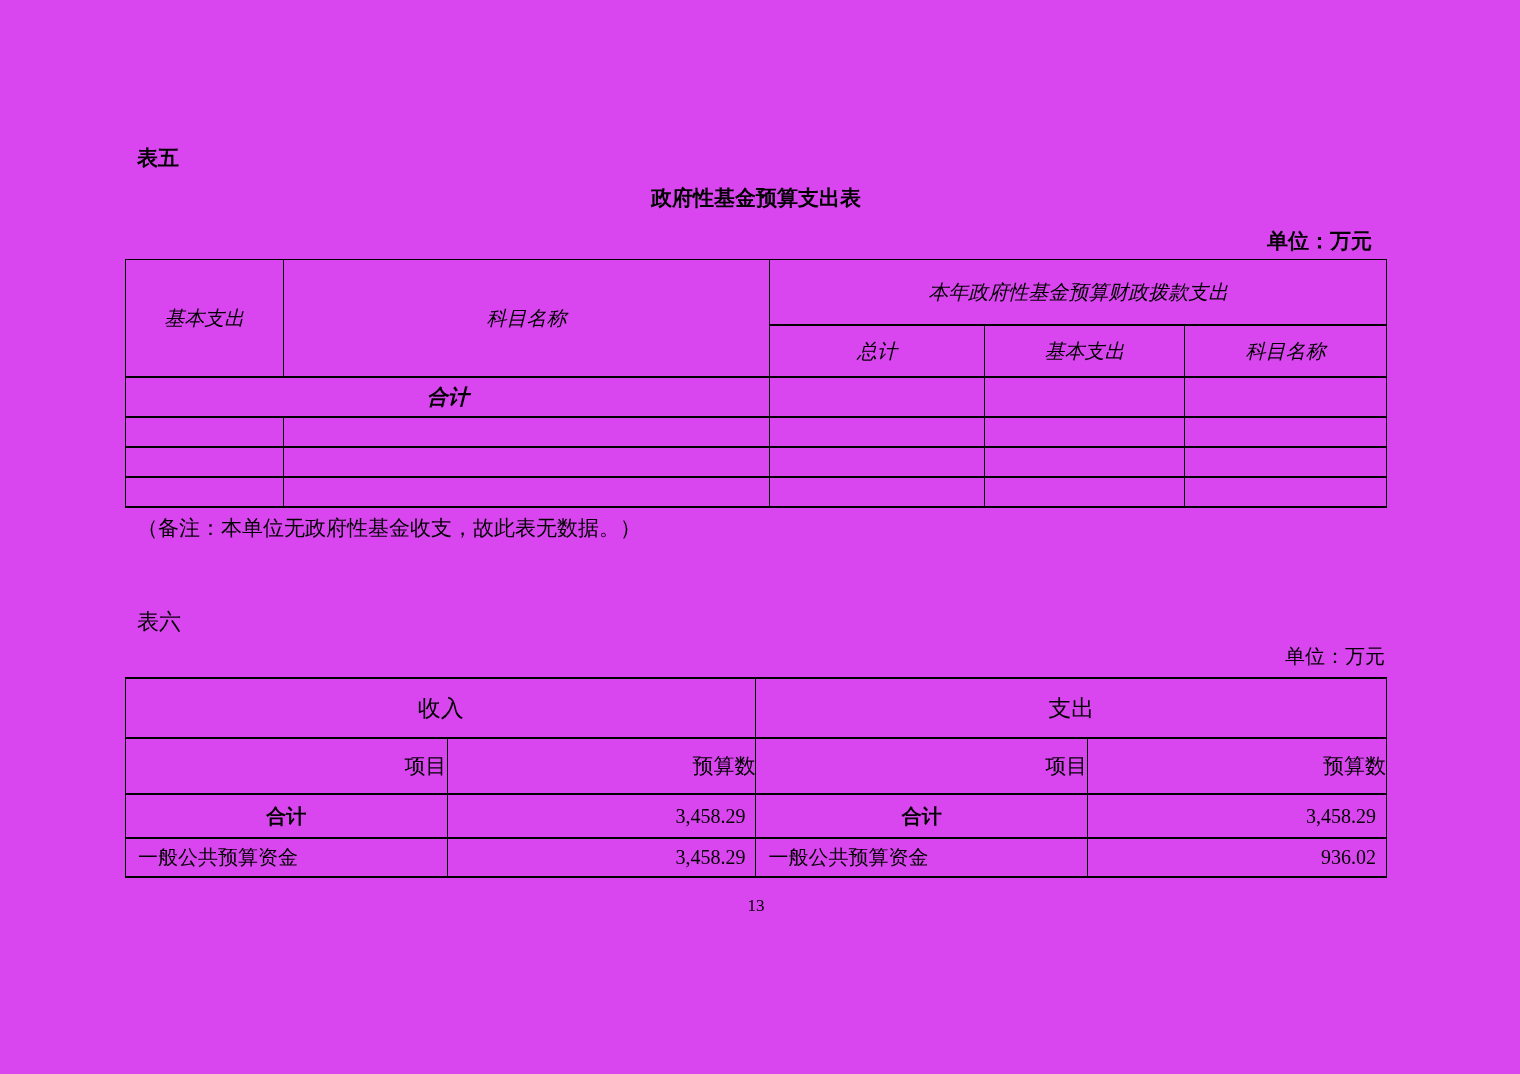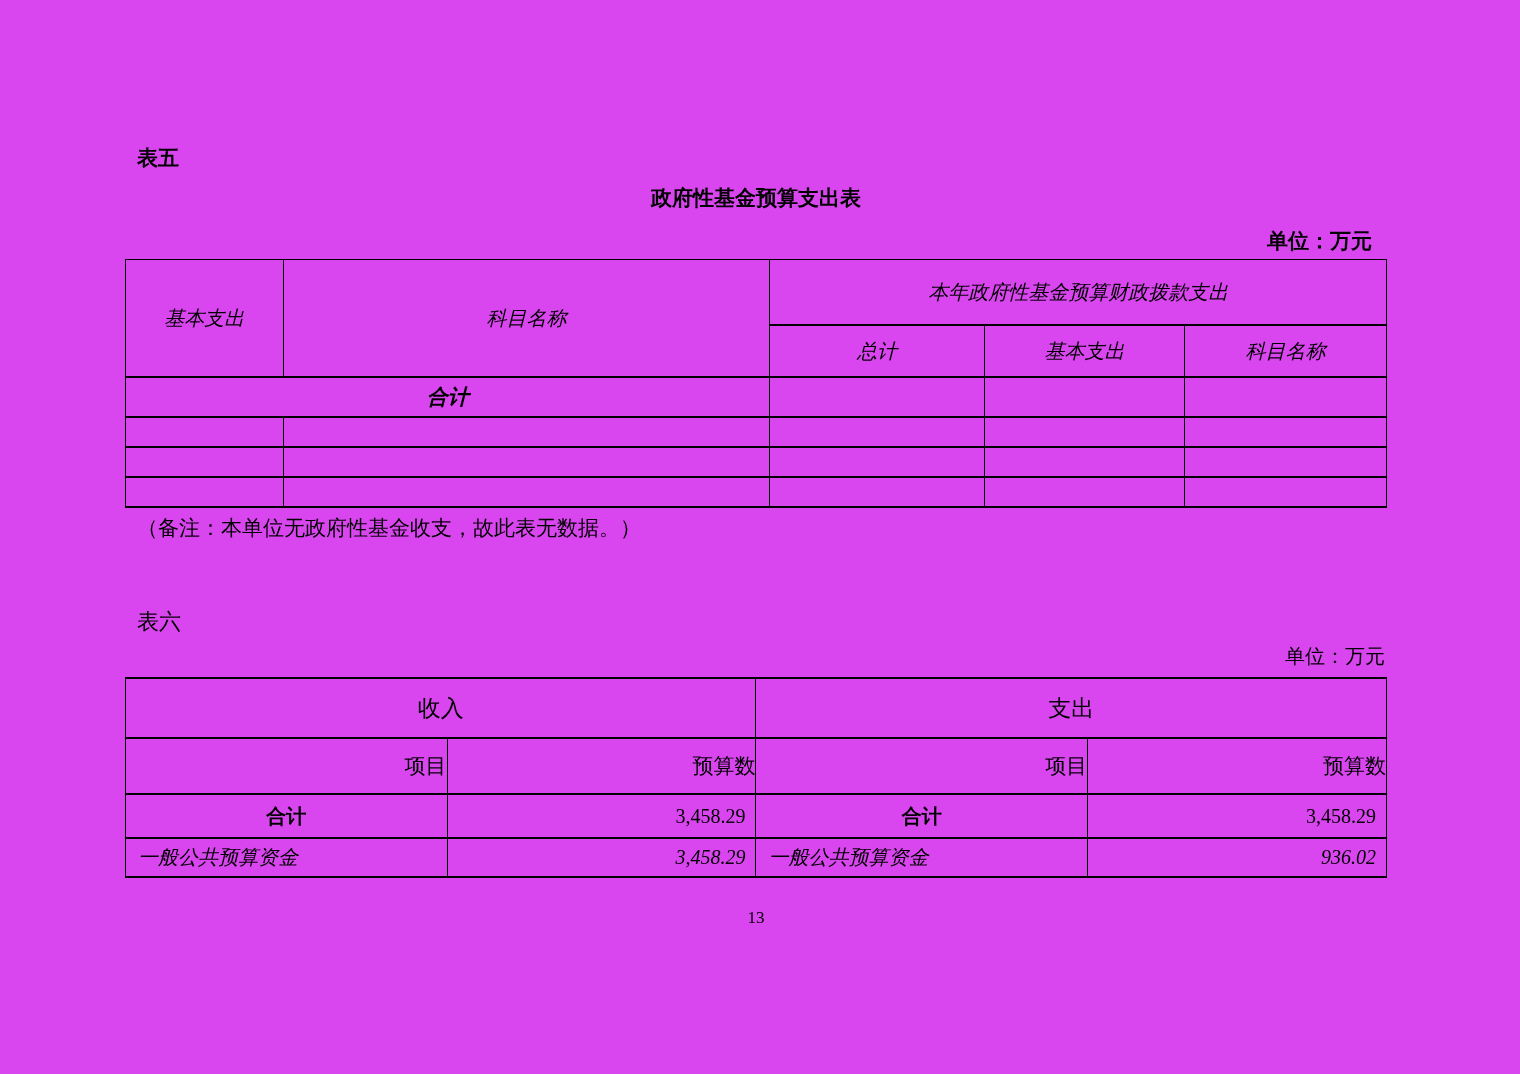--- a/index.html
+++ b/index.html
@@ -117,27 +117,27 @@
     text-align: center;
   }
   table.t6 tr.h2 td {
     height: 54px;
     font-family: "Liberation Sans", "DejaVu Sans", sans-serif;
     font-size: 21px;
     text-align: right;
   }
   table.t6 tr.data td { font-size: 20px; }
   table.t6 tr.r1 td { height: 42px; }
-  table.t6 tr.r2 td { height: 37px; font-style: italic; }
+  table.t6 tr.r2 td { height: 37px; }
   table.t6 td.c { text-align: center; font-weight: bold; }
   table.t6 td.l { text-align: left; padding-left: 12px; }
   table.t6 td.n { text-align: right; padding-right: 10px; }
   
   .page-number {
-    margin-top: 30px;
+    margin-top: 18px;
     font-size: 17px;
     line-height: 20px;
     text-align: center;
   }
 </style>
 </head>
 <body>
 
 <div class="page">
   <div class="content">

